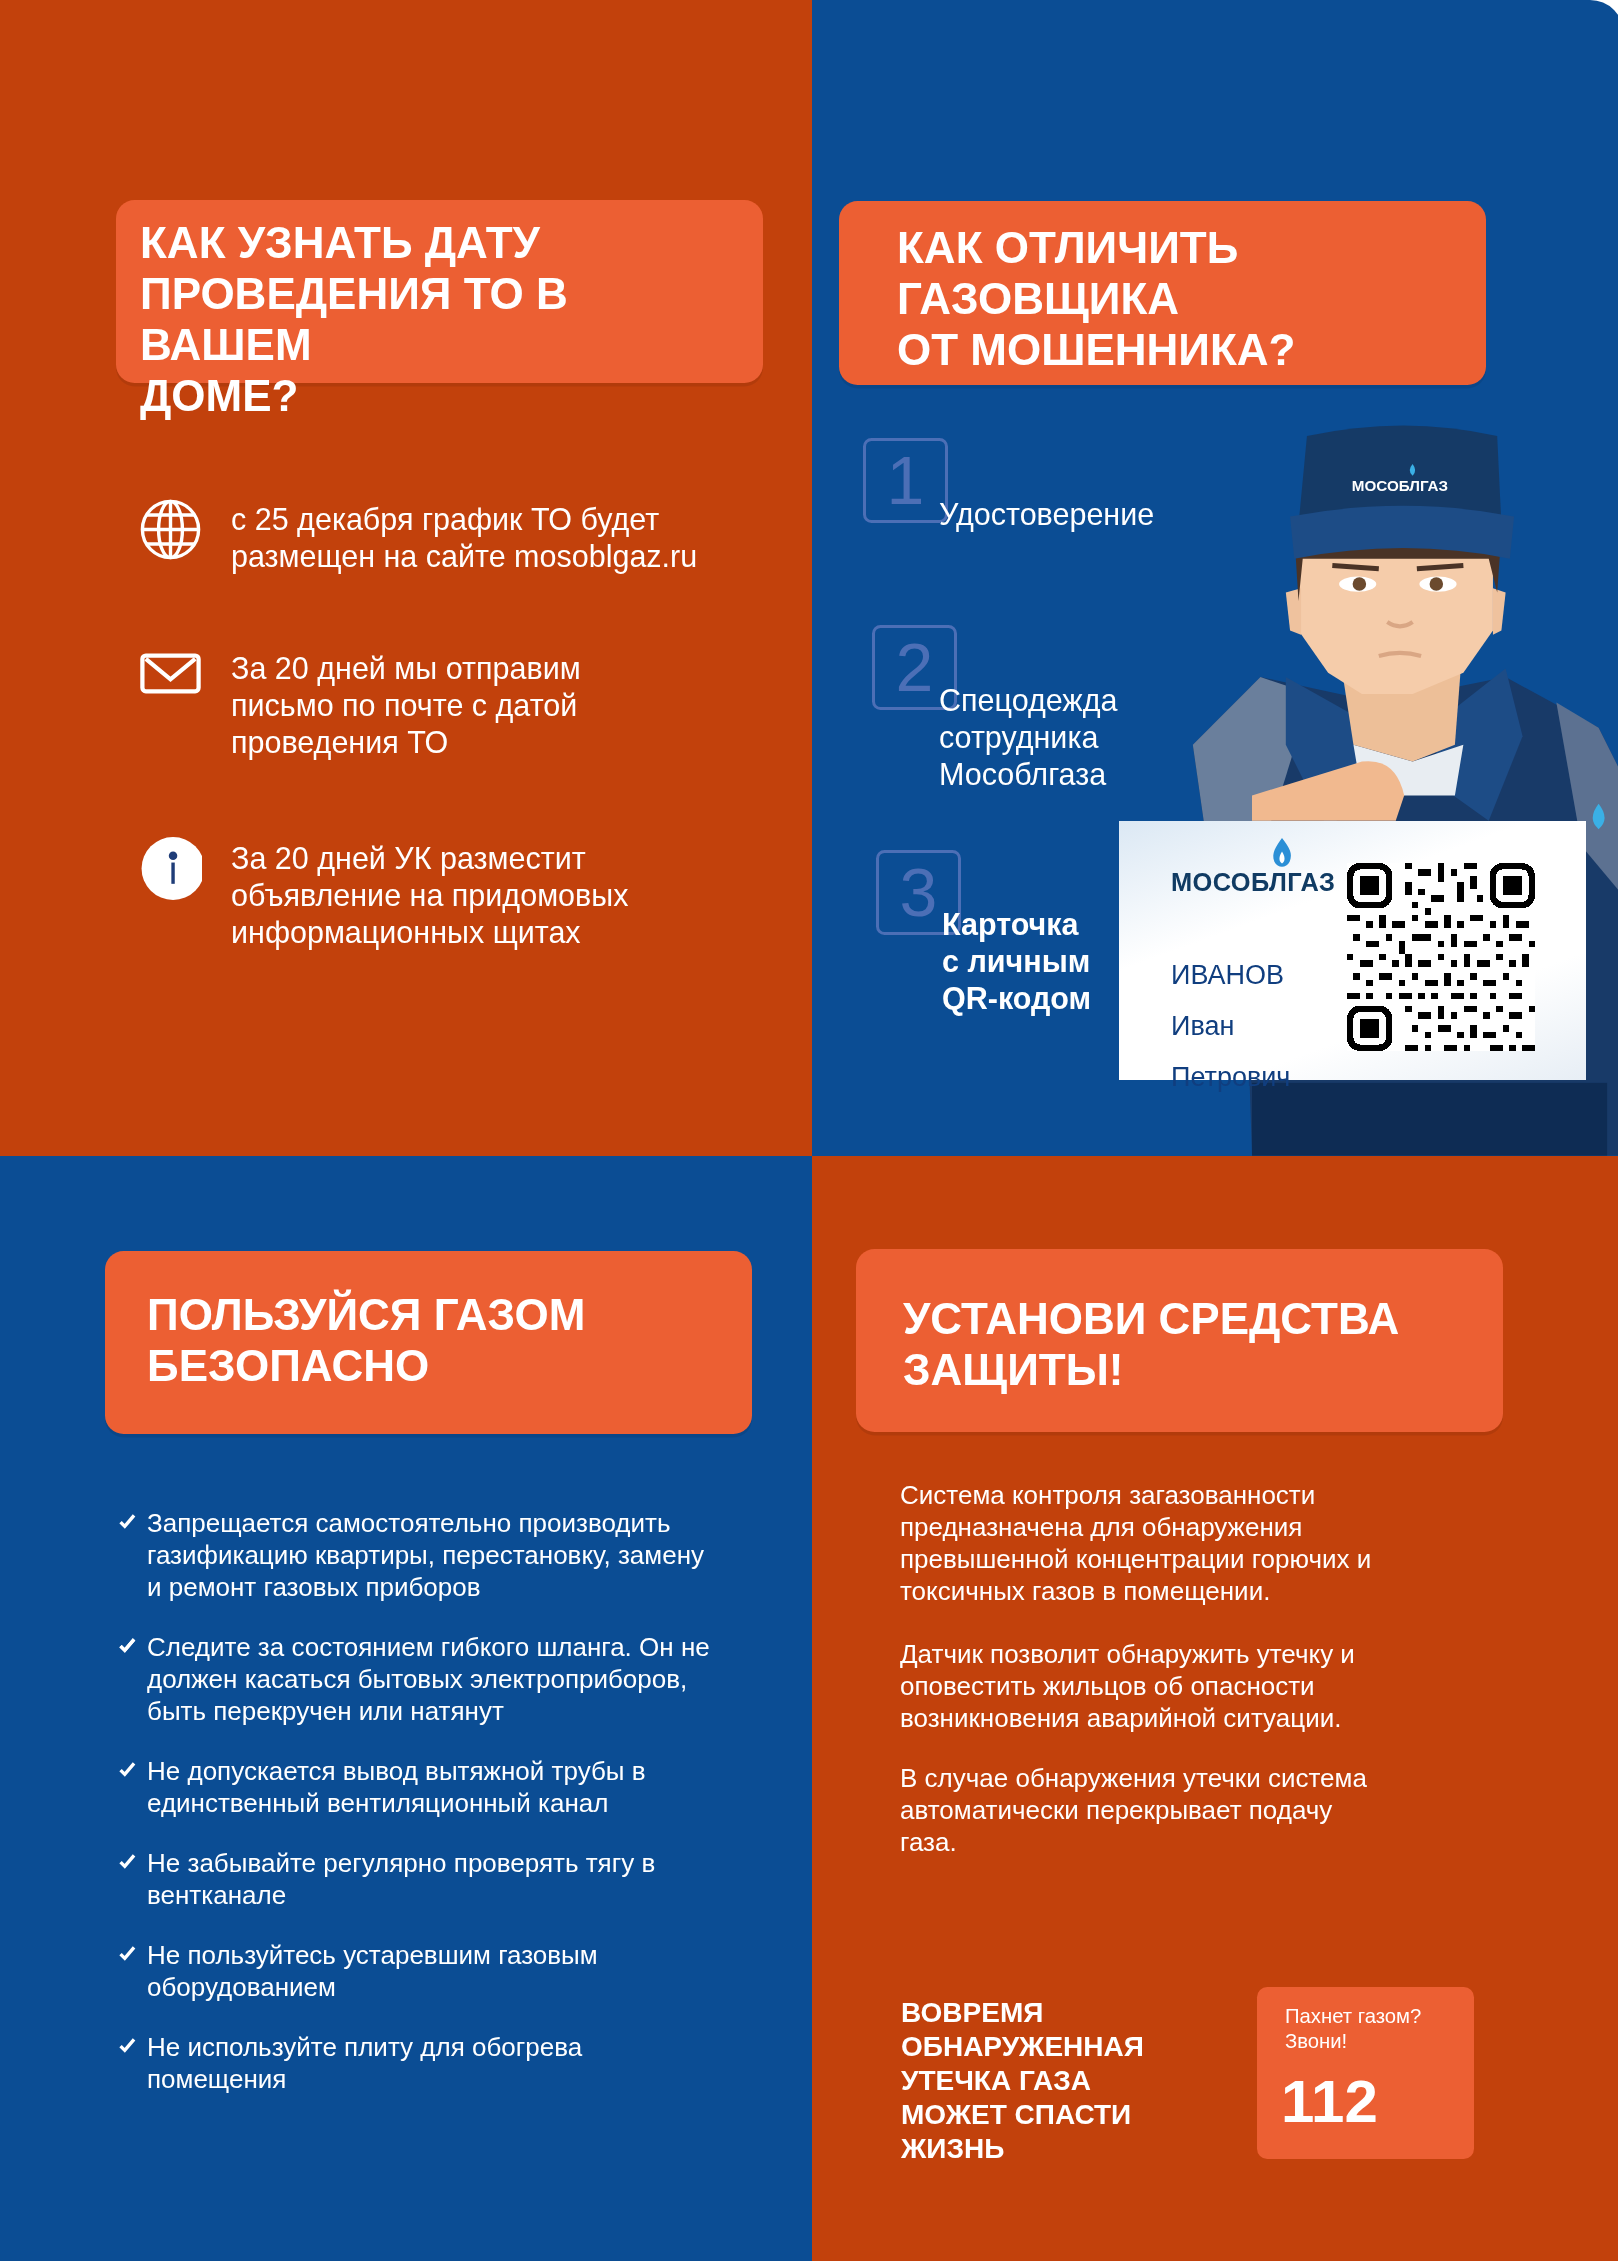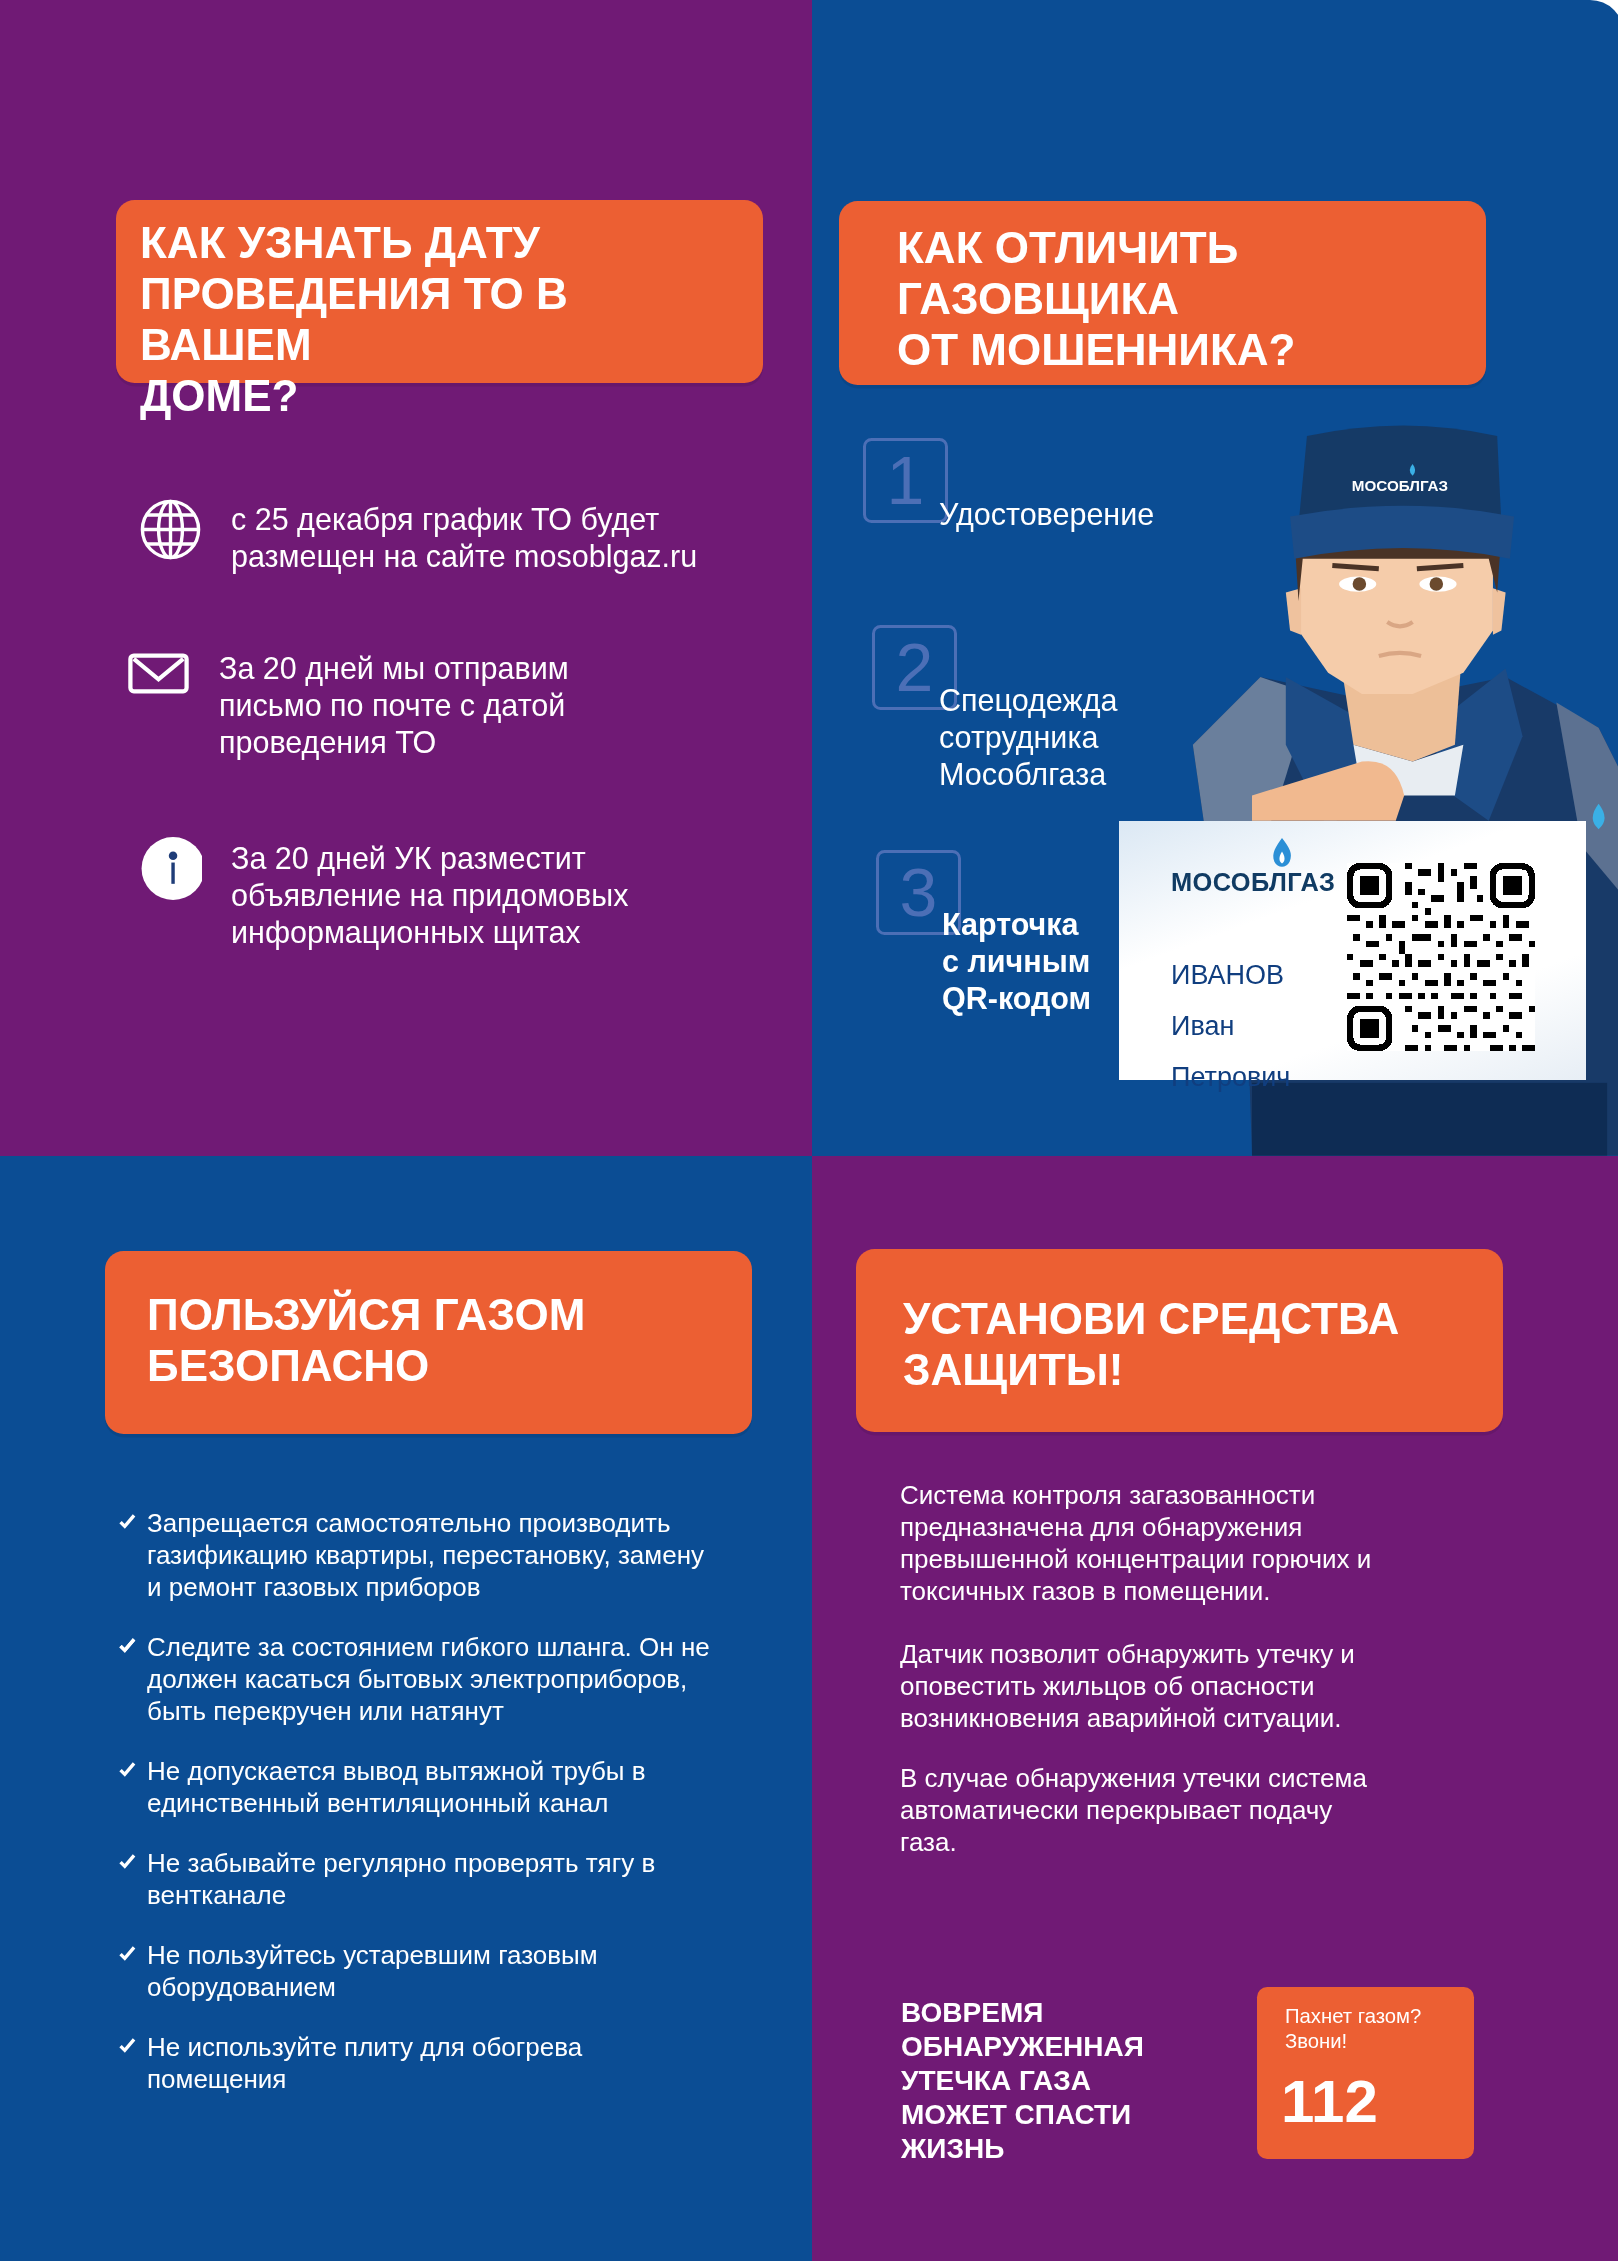--- a/index.html
+++ b/index.html
@@ -3,21 +3,21 @@
 <meta charset="utf-8">
 <style>
   html, body { margin: 0; padding: 0; }
   body {
     width: 1625px; height: 2261px; position: relative; overflow: hidden;
     background: #ffffff;
     font-family: "Liberation Sans", "DejaVu Sans", sans-serif;
     color: #ffffff;
   }
   .panel { position: absolute; overflow: hidden; }
-  .navy { background: #701a75; }
+  .navy { background: #c2410c; }
   .royal { background: #0b4d94; }
 
   #p-tl { left: 0; top: 0; width: 812px; height: 1156px; }
   #p-tr { left: 812px; top: 0; width: 812px; height: 1156px; border-top-right-radius: 34px; }
   #p-bl { left: 0; top: 1156px; width: 812px; height: 1190px; border-bottom-left-radius: 25.4px; }
   #p-br { left: 812px; top: 1156px; width: 812px; height: 1105px; }
   #edge { position:absolute; right:0; top:0; width: 6.8px; height: 2261px; background:#fff; }
 
   .heading-box {
     position: absolute; background: #ec5f33; border-radius: 18.6px;
@@ -77,21 +77,21 @@
       <circle cx="37" cy="37" r="33"></circle>
       <ellipse cx="37" cy="37" rx="14" ry="33"></ellipse>
       <line x1="37" y1="4" x2="37" y2="70"></line>
       <line x1="4" y1="37" x2="70" y2="37"></line>
       <path d="M9 20 H65 M9 54 H65"></path>
     </svg>
     <div class="info-text">с 25 декабря график ТО будет
 размещен на сайте mosoblgaz.ru</div>
   </div>
 
-  <div class="info-row" style="left:127px; top:650px;">
+  <div class="info-row" style="left:139px; top:650px;">
     <svg class="info-icon" viewBox="0 0 74 74" fill="none" stroke="#fff" stroke-width="5">
       <rect x="4" y="10" width="66" height="42" rx="4"></rect>
       <polyline points="8,14 37,38 66,14"></polyline>
     </svg>
     <div class="info-text">За 20 дней мы отправим
 письмо по почте с датой
 проведения ТО</div>
   </div>
 
   <div class="info-row" style="left:139px; top:840px;">

